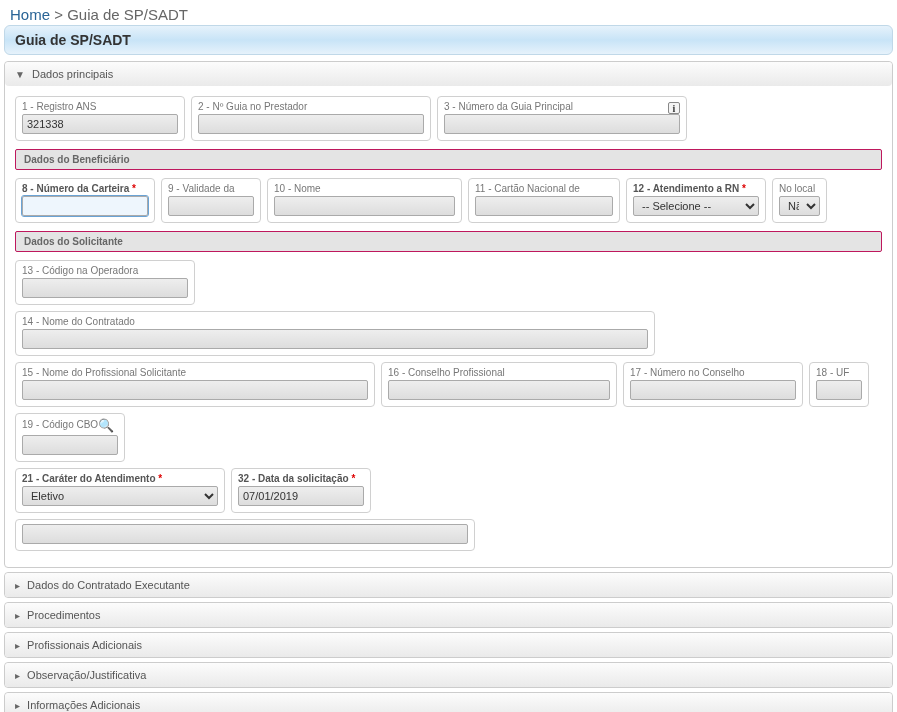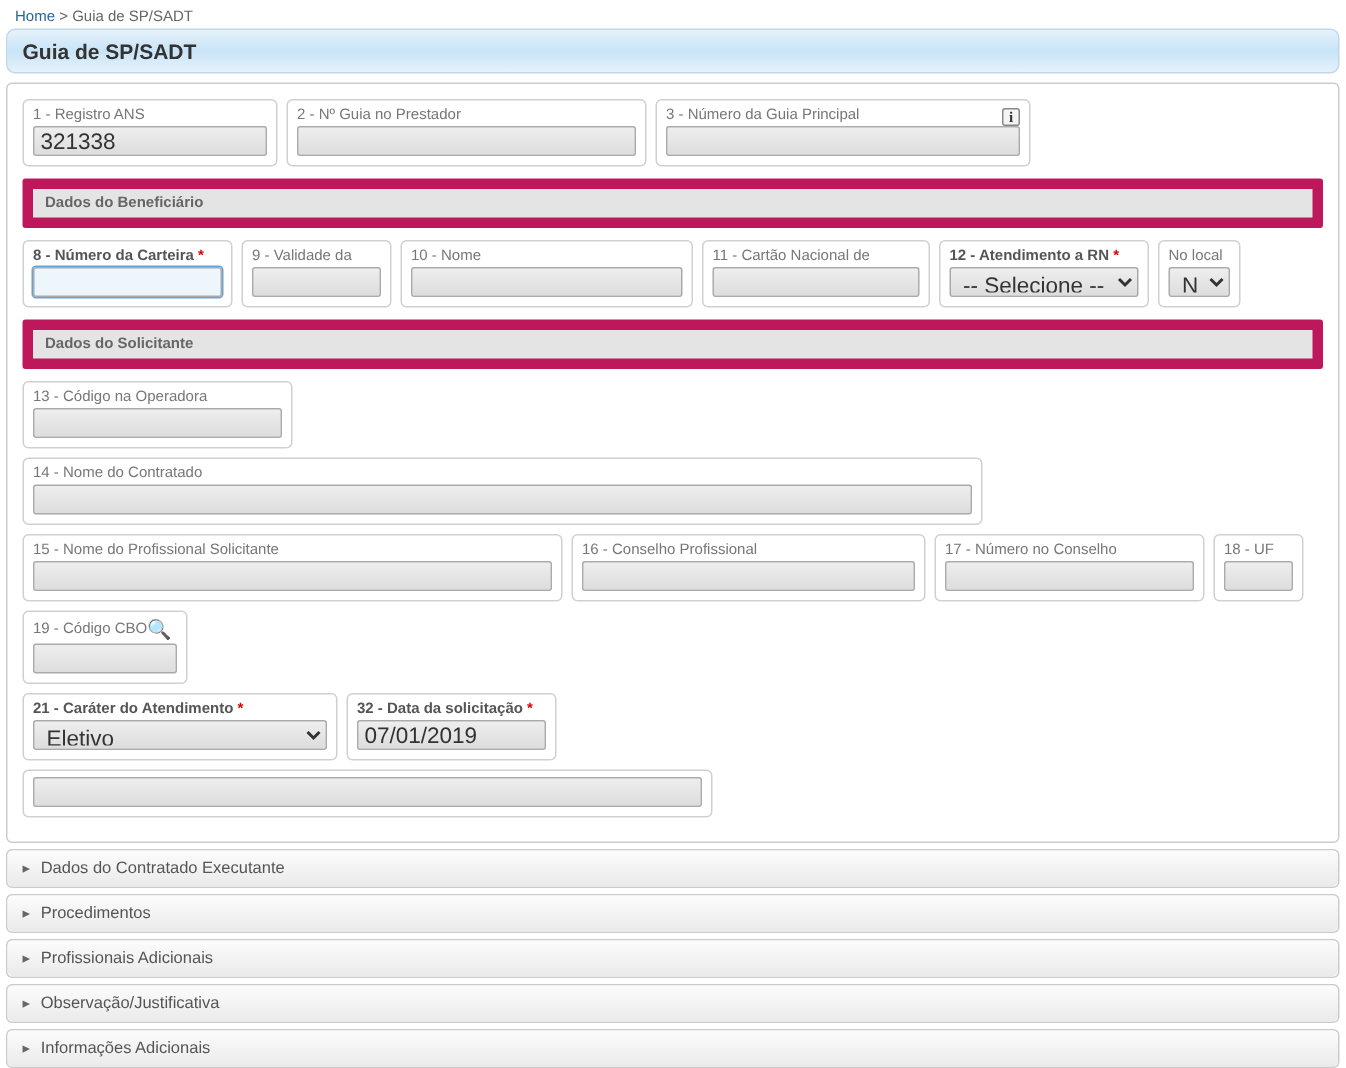--- a/index.html
+++ b/index.html
@@ -5,21 +5,21 @@
     * { box-sizing: border-box; margin: 0; padding: 0; }
     body {
       font-family: Verdana, Arial, sans-serif;
       font-size: 11px;
       color: #444;
       background: #fff;
       padding: 4px;
     }
     .breadcrumb {
       padding: 2px 6px;
-      font-size: 10px;
+      font-size: 15px;
       color: #666;
     }
     .breadcrumb a { color: #2a6496; text-decoration: none; }
     .page-title {
       background: linear-gradient(to bottom, #e6f2fb 0%, #c8e4f7 50%, #e6f2fb 100%);
       border: 1px solid #c0d8e8;
       border-radius: 6px;
       padding: 6px 10px;
       font-size: 14px;
       font-weight: bold;
@@ -41,21 +41,21 @@
     }
     .accordion-header .arrow {
       display: inline-block;
       margin-right: 4px;
       font-size: 10px;
       color: #666;
     }
     .accordion-body { padding: 10px; }
     .section-bar {
       background: #e4e4e4;
-      border: 7px solid #be185d;
+      border: 1px solid #be185d;
       padding: 4px 8px;
       font-size: 10px;
       font-weight: bold;
       color: #666;
       margin: 8px 0;
       border-radius: 2px;
     }
     .row { display: flex; flex-wrap: wrap; gap: 6px; margin-bottom: 6px; }
     .field-box {
       border: 1px solid #d0d0d0;
@@ -72,21 +72,21 @@
       overflow: hidden;
     }
     .field-label.bold { font-weight: bold; color: #555; }
     .req { color: #d00; }
     .ipt, .sel {
       width: 100%;
       background: linear-gradient(to bottom, #eee, #ddd);
       border: 1px solid #aaa;
       border-radius: 2px;
       padding: 2px 4px;
-      font-size: 15px;
+      font-size: 11px;
       color: #333;
       height: 20px;
     }
     .ipt.active { outline: 1px solid #6aa3d5; background: #eef6fd; }
     .info-icon {
       display: inline-block;
       width: 12px; height: 12px;
       border: 1px solid #888;
       border-radius: 2px;
       text-align: center;
@@ -110,20 +110,24 @@
 
 <div class="breadcrumb">
   <a href="#">Home</a>
   <span>&gt;</span>
   <span>Guia de SP/SADT</span>
 </div>
 
 <div class="page-title">Guia de SP/SADT</div>
 
 <div class="accordion-section">
+  <div class="accordion-header">
+    <span class="arrow">▼</span>
+    <span>Dados principais</span>
+  </div>
   <div class="accordion-body">
 
     <div class="row">
       <div class="field-box" style="width:170px">
         <span class="field-label">1 - Registro ANS</span>
         <input class="ipt" value="321338" style="">
       </div>
       <div class="field-box" style="width:240px">
         <span class="field-label">2 - Nº Guia no Prestador</span>
         <input class="ipt" value="" style="">

